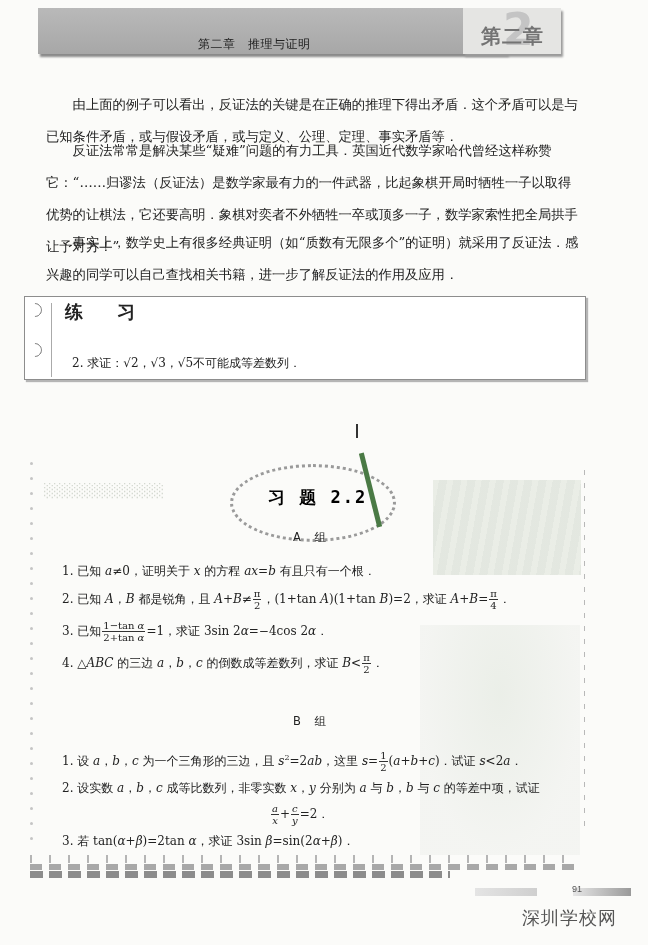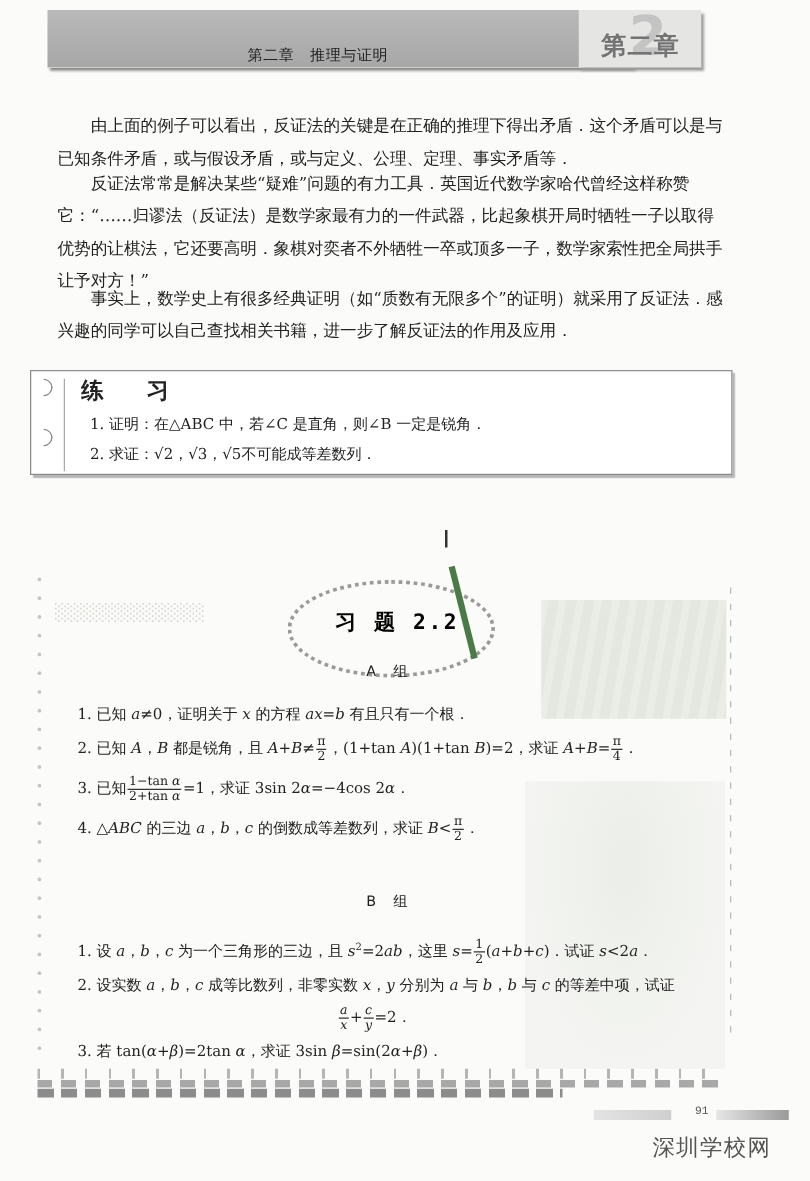--- a/index.html
+++ b/index.html
@@ -25,21 +25,21 @@
   }
   .badge-num {
     position: absolute; left: 40px; top: -4px; font-size: 44px; font-weight: bold;
     color: #c4c4c4; font-family: "DejaVu Sans", sans-serif;
   }
   .badge-text {
     position: absolute; left: 18px; top: 15px; font-size: 20px; font-weight: bold;
     color: #737373; font-family: "DejaVu Sans", sans-serif; letter-spacing: 1px;
   }
   .para {
-    position: absolute; left: 46px; width: 536px; font-size: 13.3px; line-height: 26px;
+    position: absolute; left: 46px; width: 536px; font-size: 13.3px; line-height: 32px;
     text-indent: 2em; margin: 0;
   }
   .practice-box {
     position: absolute; left: 24px; top: 296px; width: 560px; height: 82px;
     border: 1.5px solid #8d8d8d; border-radius: 0; background: #fff;
     box-shadow: 2px 2px 1px #b5b5b5;
   }
   .ring { position: absolute; width: 12px; height: 12px; border: 1.5px solid #888; border-radius: 50%; border-left-color: transparent; border-bottom-color: transparent; transform: rotate(45deg); left: 3px;}
   .ring-line { position: absolute; left: 26px; top: 6px; width: 1px; height: 74px; background: #aaa; }
   .practice-title {
@@ -98,21 +98,21 @@
   }
   .ruler .blocks2 {
     height: 7px; margin-top: 1px; width: 420px;
     background: repeating-linear-gradient(90deg, #8c8c8c 0 13px, transparent 13px 19px);
   }
   .footer-bar {
     position: absolute; left: 475px; top: 888px; width: 156px; height: 8px;
   }
   .footer-bar .l { position: absolute; left: 0; top: 0; width: 62px; height: 8px; background: linear-gradient(90deg,#e4e4e4,#cfcfcf); }
   .footer-bar .r { position: absolute; left: 98px; top: 0; width: 58px; height: 8px; background: linear-gradient(90deg,#e6e6e6,#9a9a9a); }
-  .page-num { position: absolute; left: 556px; top: 884px; font-size: 9px; color: #555; font-family: Liberation Mono, monospace; }
+  .page-num { position: absolute; left: 572px; top: 884px; font-size: 9px; color: #555; font-family: Liberation Sans, sans-serif; }
   .watermark {
     position: absolute; left: 522px; top: 906px; font-size: 18px; color: #555;
     font-family: Liberation Mono, monospace; letter-spacing: 1px;
   }
   .right-dots { position: absolute; left: 584px; top: 470px; width: 4px; }
   .right-dots span { display:block; width: 1px; height: 5px; background: #b8b8b8; margin-bottom: 8px; }
 </style>
 </head>
 <body>
 
@@ -126,21 +126,20 @@
 
 <p class="para" style="top:89px;">由上面的例子可以看出，反证法的关键是在正确的推理下得出矛盾．这个矛盾可以是与已知条件矛盾，或与假设矛盾，或与定义、公理、定理、事实矛盾等．</p>
 <p class="para" style="top:135px;">反证法常常是解决某些“疑难”问题的有力工具．英国近代数学家哈代曾经这样称赞它：“……归谬法（反证法）是数学家最有力的一件武器，比起象棋开局时牺牲一子以取得优势的让棋法，它还要高明．象棋对奕者不外牺牲一卒或顶多一子，数学家索性把全局拱手让予对方！”</p>
 <p class="para" style="top:227px;">事实上，数学史上有很多经典证明（如“质数有无限多个”的证明）就采用了反证法．感兴趣的同学可以自己查找相关书籍，进一步了解反证法的作用及应用．</p>
 
 <div class="practice-box">
   <span class="ring" style="top:6px;"></span>
   <span class="ring" style="top:46px;"></span>
   <span class="ring-line"></span>
   <span class="practice-title">练 习</span>
-  <span class="practice-item" style="top:34px;">1. 证明：在△ABC 中，若∠C 是直角，则∠B 一定是锐角．</span>
   <span class="practice-item" style="top:58px;">2. 求证：√2，√3，√5不可能成等差数列．</span>
 </div>
 
 <div class="bg-image-top"></div>
 <div class="bg-image-bottom"></div>
 <div class="bg-ghost-text" style="left:44px; top:480px; width:200px;">░░░░░░░░░░░░</div>
 
 <div class="dot-col">
   <span></span>
     <span></span>

